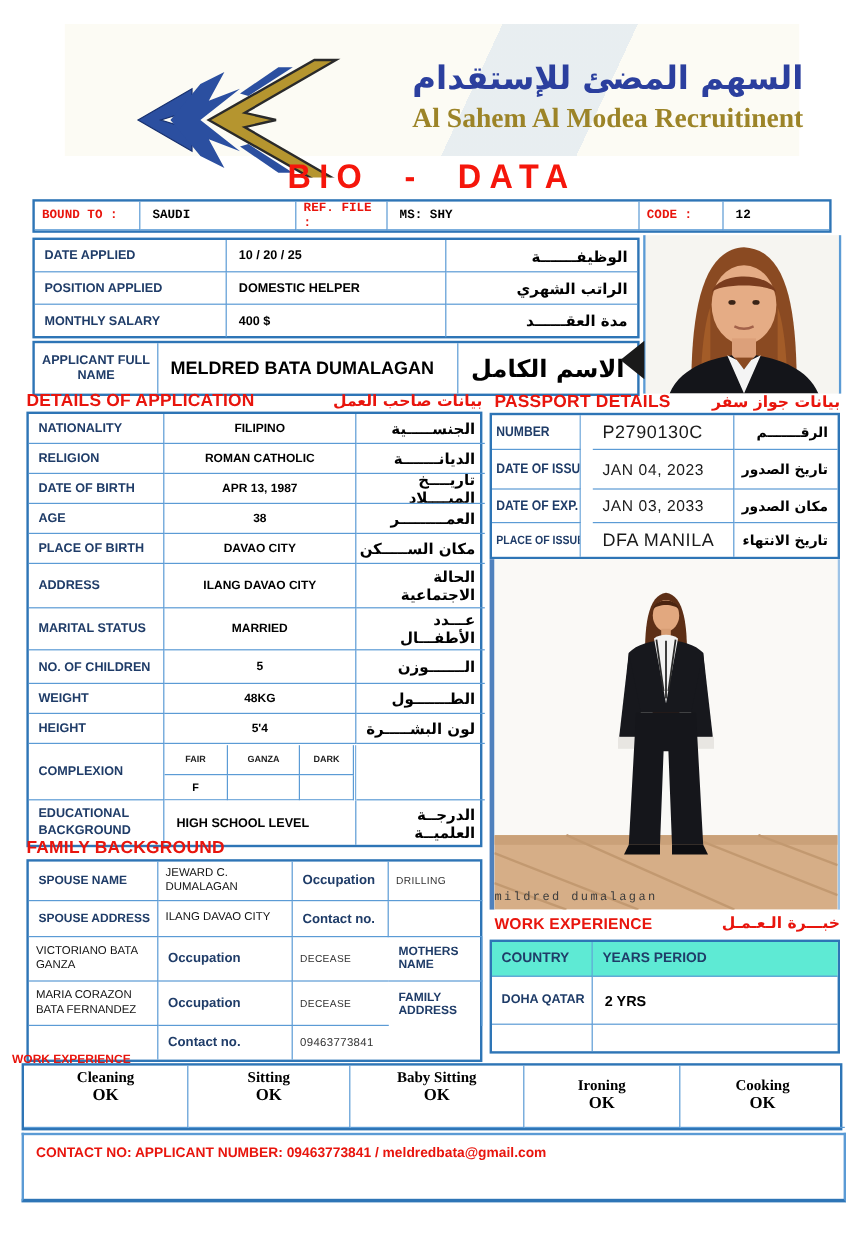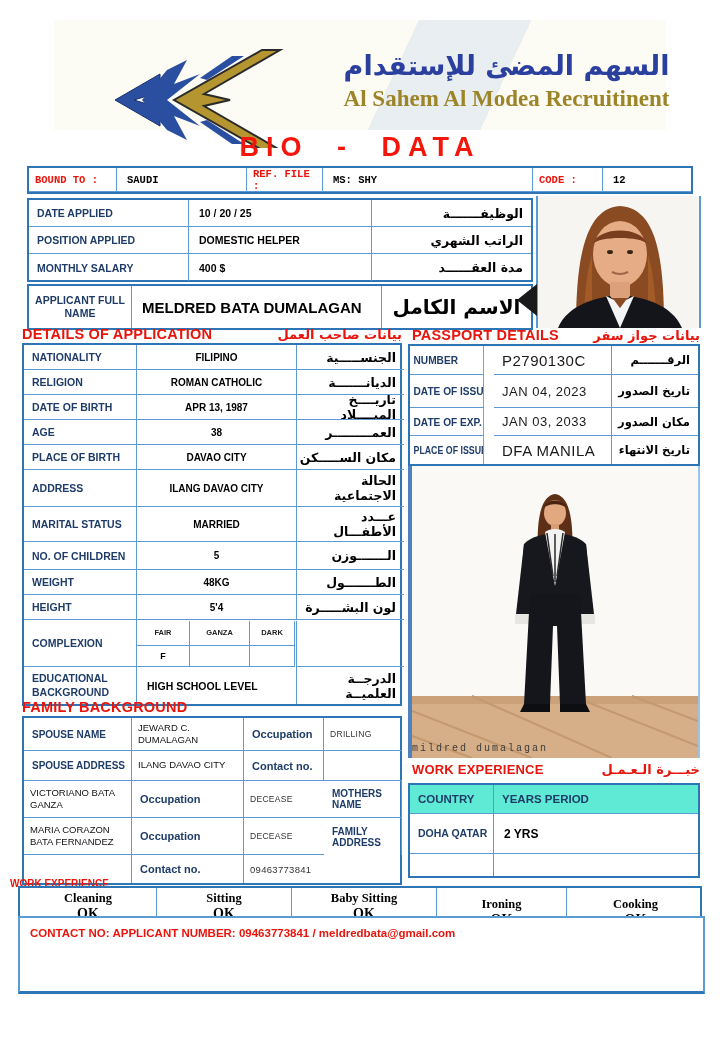--- a/index.html
+++ b/index.html
@@ -98,21 +98,21 @@
   .wx-years { color:#000; font-weight:bold; font-size:12px; padding-left:10px; }
 
   .skills { left:18px; top:886px; width:684px; height:56px;
             grid-template-columns:137px 135px 145px 130px 137px; }
   .skill-cell { flex-direction:column; justify-content:flex-start; padding-top:3px;
                 font-family:"Liberation Serif", serif; }
   .skill-cell.low { padding-top:9px; }
   .skill-name { font-size:12.5px; font-weight:bold; color:#000; }
   .skill-ok   { font-size:14px;  font-weight:bold; color:#000; }
 
-  .contact-box { left:18px; top:916px; width:687px; height:78px;
+  .contact-box { left:18px; top:944px; width:687px; height:58px;
                  border:2px solid #5b9bd5; border-bottom:3px solid #2e75b6; background:#fff; }
   .contact-text { color:#e8150d; font-weight:bold; font-size:11.5px; padding:9px 0 0 10px; }
 
   .bottom-wx-label { left:10px; top:878px; color:#e8150d; font-weight:bold; font-size:10px; }
 
   
   .details-head  { left:22px;  top:326px; width:380px; }
   .family-head   { left:22px;  top:699px; width:260px; }
   .passport-head { left:412px; top:327px; width:288px; }
   .workexp-head  { left:412px; top:762px; width:288px; }

